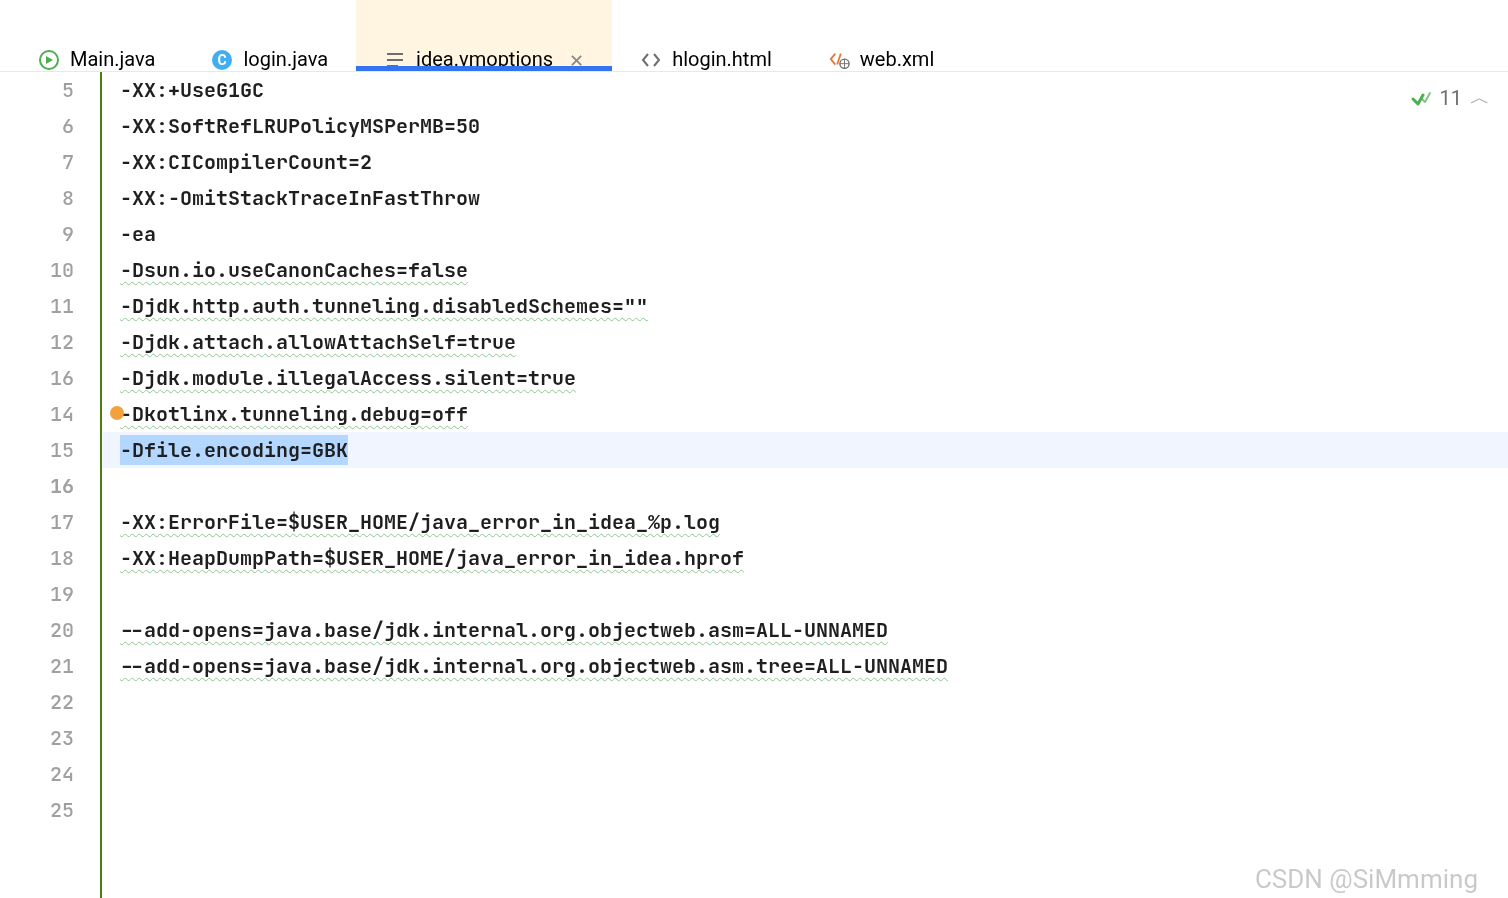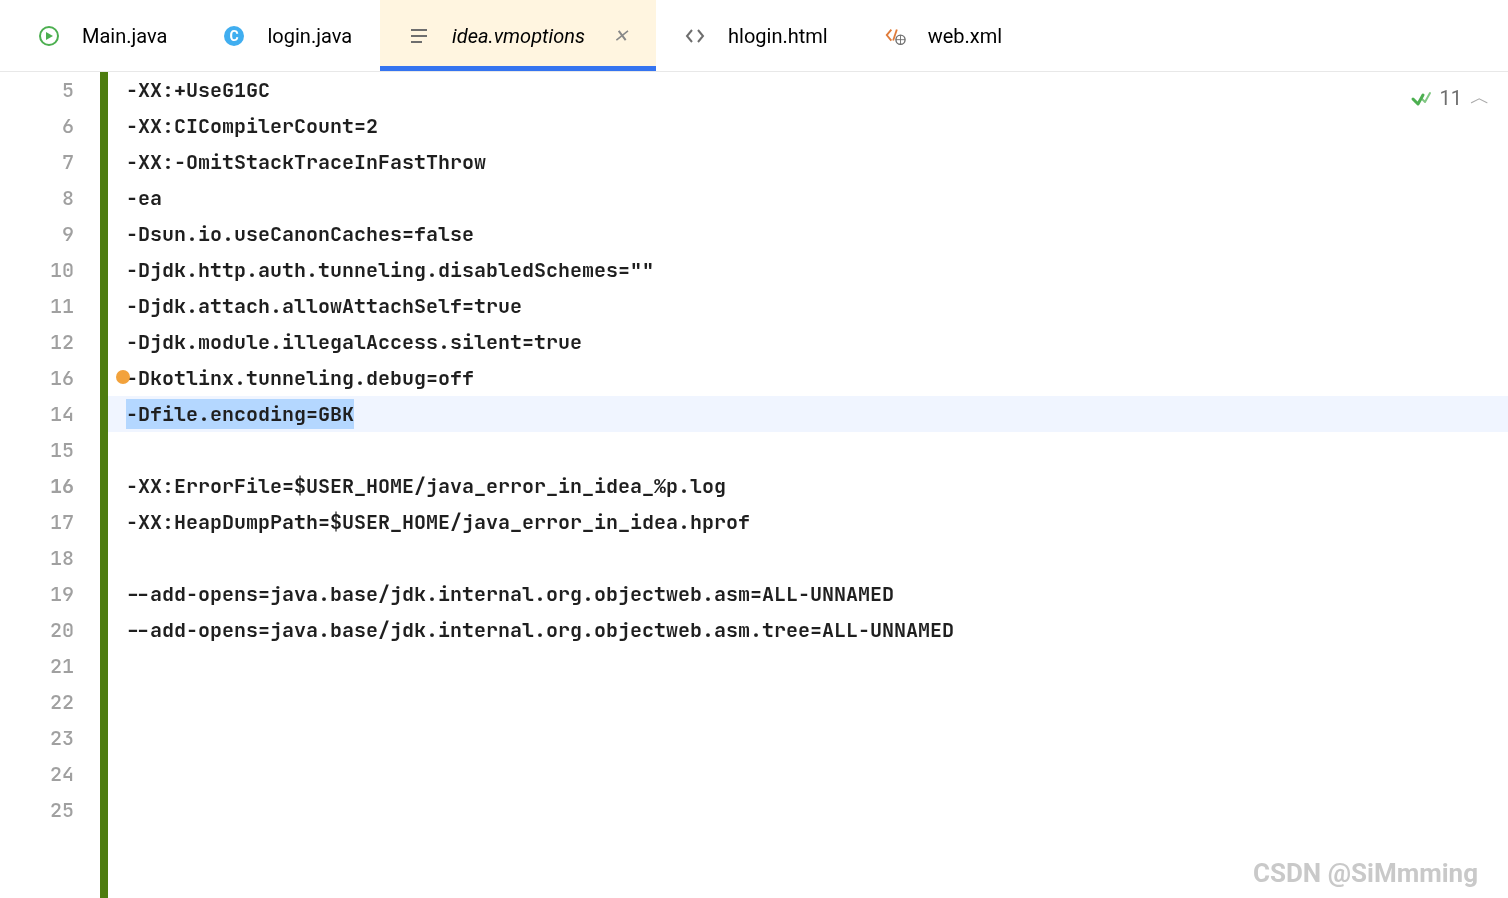--- a/index.html
+++ b/index.html
@@ -13,31 +13,30 @@
     }
     .tabs-bar {
       display: flex;
       height: 72px;
       border-bottom: 1px solid #e8e8e8;
       align-items: stretch;
       padding-left: 10px;
     }
     .tab {
       display: flex;
-      align-items: center;
+      align-items: flex-end;
       padding: 0 28px;
-      gap: 22px;
+      gap: 10px;
       cursor: pointer;
       position: relative;
       color: #000;
       font-size: 20px;
     }
     .tab.active {
       background: #fff5e0;
-      font-style: italic;
     }
     .tab.active::after {
       content: "";
       position: absolute;
       bottom: 0;
       left: 0;
       right: 0;
       height: 5px;
       background: #3574f0;
     }
@@ -64,21 +63,21 @@
       height: 36px;
       line-height: 36px;
     }
     .gutter .ln.current-ln { background: #fff; font-weight: bold; }
     .editor-area {
       flex: 1;
       font-family: "JetBrains Mono", Consolas, monospace;
       font-size: 20px;
       color: #000;
       position: relative;
-      border-left: 8px solid #4d7c0f;
+      border-left: 2px solid #4d7c0f;
       padding-left: 18px;
     }
     .code-line {
       height: 36px;
       line-height: 36px;
       white-space: pre;
       font-weight: 600;
       color: #1f1f1f;
     }
     .code-line.current {
@@ -94,44 +93,45 @@
       position: absolute;
       left: -10px;
       width: 14px;
       height: 14px;
       background: #f2a23c;
       border-radius: 50%;
       top: 10px;
     }
     .line-wrap { position: relative; }
     .wavy-green {
+      text-decoration: underline;
       text-decoration-style: wavy;
       text-decoration-color: #8fc78f;
       text-decoration-thickness: 1px;
       text-underline-offset: 4px;
       margin-top: 6px;
     }
     .top-right {
       position: absolute;
       top: 84px;
       right: 18px;
       display: flex;
       align-items: center;
       gap: 8px;
       color: #6e6e6e;
       font-size: 20px;
     }
     .top-right .tick-icon svg { display:block; }
     .watermark {
       position: absolute;
       right: 30px;
-      bottom: 10px;
+      bottom: 4px;
       color: rgba(120,120,120,0.4);
       font-size: 26px;
-      font-weight: 700;
+      font-weight: 400;
     }
     .caret-bar {
       display:inline-block;
       width:2px;
       height:26px;
       background:#000;
       vertical-align:middle;
       margin-right:-2px;
     }
   </style>
@@ -213,20 +213,23 @@
       <div class="ln">22</div>
       <div class="ln">23</div>
       <div class="ln">24</div>
       <div class="ln">25</div>
     </div>
   <div class="editor-area" id="editor">
       <div class="line-wrap">
         <div class="code-line">-XX:+UseG1GC</div>
       </div>
       <div class="line-wrap">
+        <div class="code-line">-XX:SoftRefLRUPolicyMSPerMB=50</div>
+      </div>
+      <div class="line-wrap">
         <div class="code-line">-XX:CICompilerCount=2</div>
       </div>
       <div class="line-wrap">
         <div class="code-line">-XX:-OmitStackTraceInFastThrow</div>
       </div>
       <div class="line-wrap">
         <div class="code-line">-ea</div>
       </div>
       <div class="line-wrap">
         <div class="code-line"><span class="wavy-green">-Dsun.io.useCanonCaches=false</span></div>

